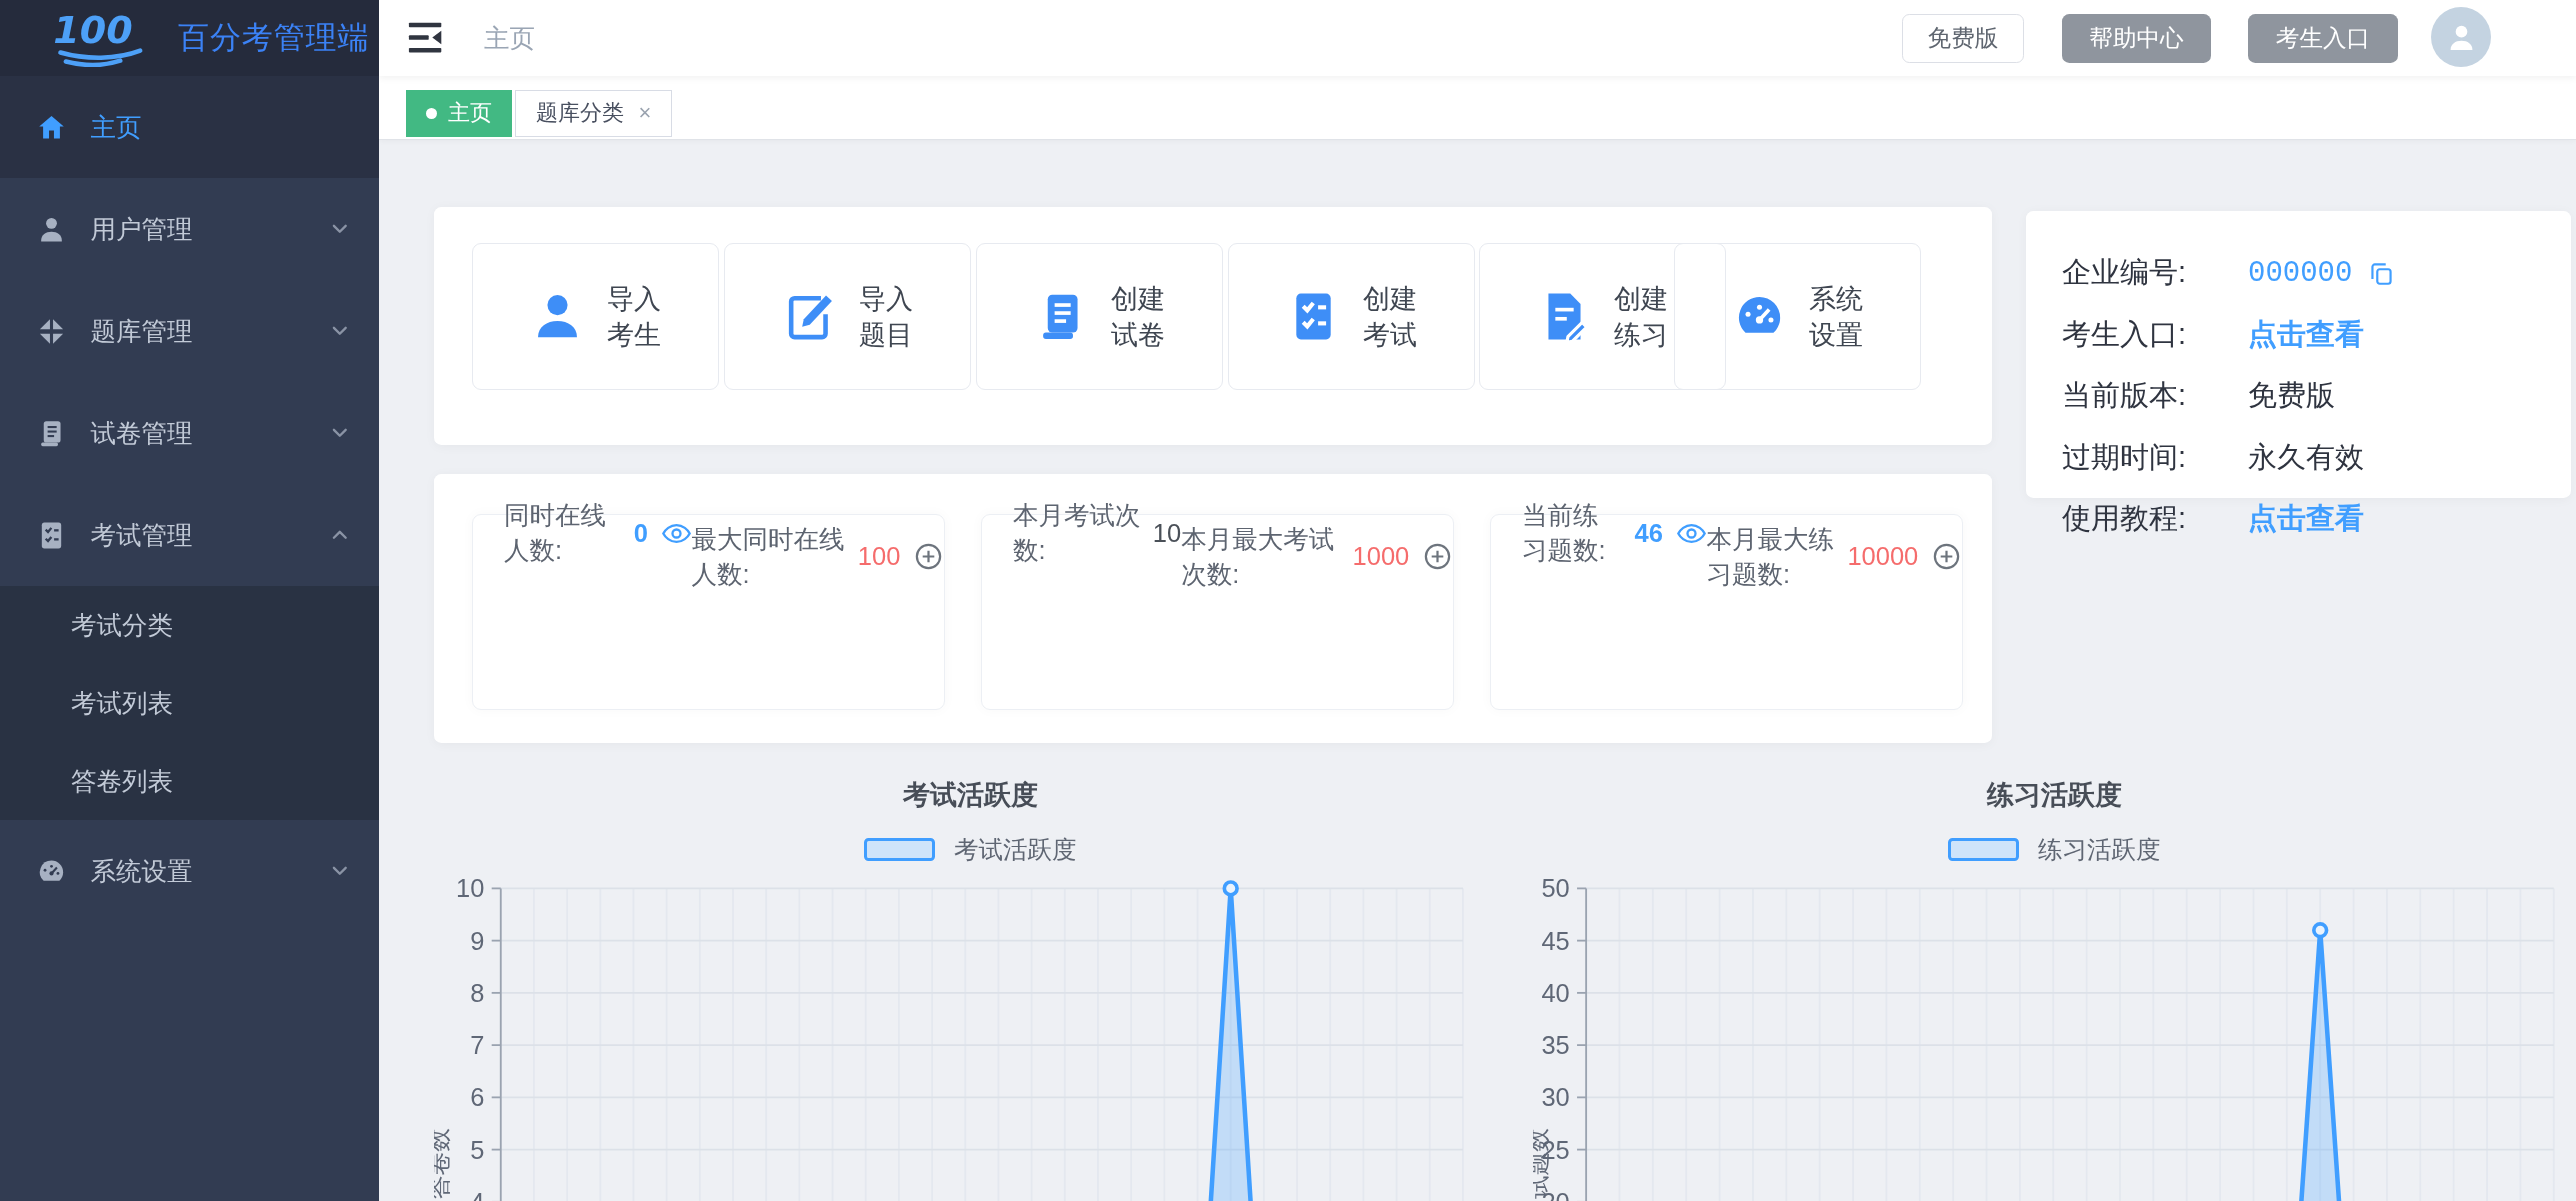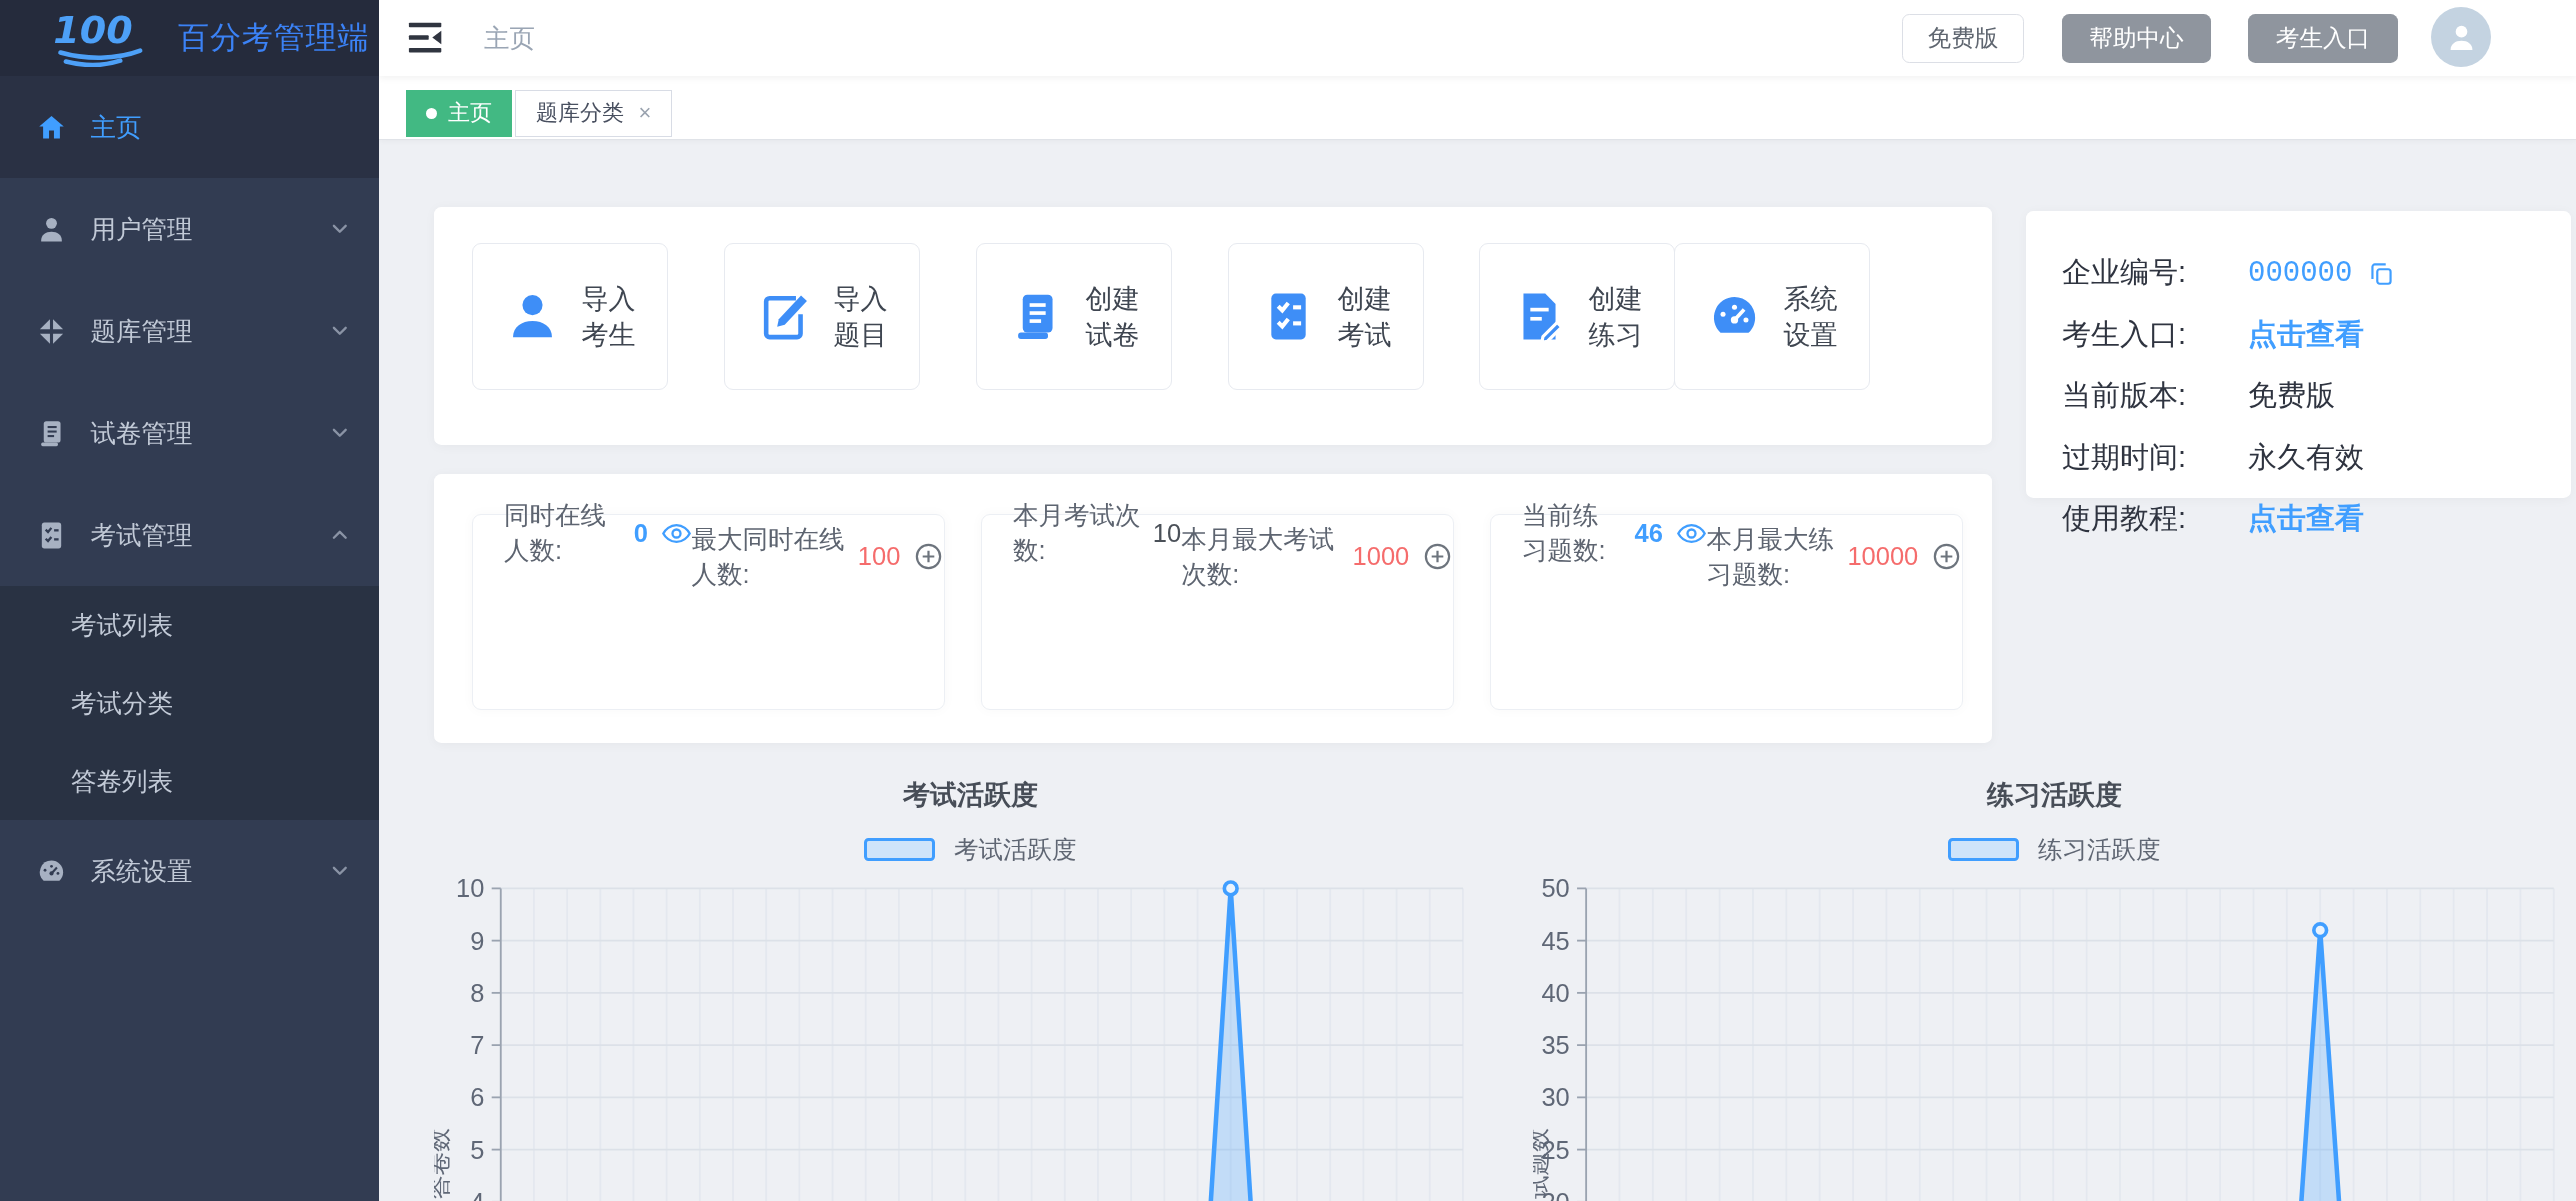--- a/index.html
+++ b/index.html
@@ -38,21 +38,21 @@
   .tabsbar { left:379px; top:76px; width:2197px; height:64px; background:#fff; border-bottom:1.8px solid #e0e3e8; box-shadow:0 1.8px 5.5px rgba(0,0,0,.04); z-index:15; }
   .tag { position:absolute; top:13.6px; height:47px; display:flex; align-items:center; font-size:22px; padding:0 20px; cursor:pointer; }
   .tag.active { left:27px; background:#42b983; color:#fff; }
   .tag .dot { width:11px; height:11px; border-radius:50%; background:#fff; margin-right:11px; }
   .tag.plain { left:136px; background:#fff; border:1.8px solid #d8dce5; color:#495060; }
   .tag .close { margin-left:14.5px; color:#9aa3af; font-size:22px; line-height:1; }
 
   
   .panel { background:#fff; border-radius:7.3px; box-shadow:0 1.8px 11px rgba(0,0,0,.04); }
   .quick-panel { left:434px; top:207px; width:1558px; height:238px; }
-  .action-card { position:absolute; top:36px; width:196px; height:147px; border:1.8px solid #e7eaf0; border-radius:9px; display:flex; align-items:center; justify-content:center; cursor:pointer; }
+  .action-card { position:absolute; top:36px; width:247px; height:147px; border:1.8px solid #e7eaf0; border-radius:9px; display:flex; align-items:center; justify-content:center; cursor:pointer; }
   .action-card .ai { width:55px; height:55px; color:#3e8ef7; flex:0 0 55px; }
   .action-card .atxt { margin-left:22px; font-size:27px; color:#3f4651; line-height:36px; }
 
   .info-panel { left:2026px; top:211px; width:545px; height:287px; padding:44px 0 0 36px; }
   .info-row { display:flex; align-items:center; height:36px; margin-bottom:25.5px; font-size:29px; }
   .info-row .ilabel { width:186px; color:#2f3440; }
   .info-row .ival { color:#2f3440; }
   .info-row .ival.link { color:#409EFF;font-family:Liberation Mono, monospace; }
   .info-row .ival.linkb { color:#409EFF; font-weight:bold; cursor:pointer; }
   .info-row .copy { margin-left:14.5px; cursor:pointer; display:flex; }
@@ -157,24 +157,24 @@
           </svg>
         <span>考试管理</span>
         <span class="chev up">
             <svg width="23.6" height="23.6" viewBox="0 0 24 24">
               <path d="M6 9l6 6 6-6" fill="none" stroke="currentColor" stroke-width="2.4" stroke-linecap="round" stroke-linejoin="round"></path>
             </svg>
           </span>
       </div>
       <div class="submenu">
         <div class="sub-item">
-            <span>考试列表</span>
+            <span>考试分类</span>
           </div>
         <div class="sub-item">
-            <span>考试分类</span>
+            <span>考试列表</span>
           </div>
         <div class="sub-item">
             <span>答卷列表</span>
           </div>
       </div>
 
 
       <div class="menu-item">
         <svg class="mi-icon" viewBox="0 0 24 24">
             <path fill="currentColor" d="M12 3.5a9 9 0 0 1 9 9c0 2.6-1.1 5-2.9 6.6H5.9A9 9 0 0 1 12 3.5z"></path>

